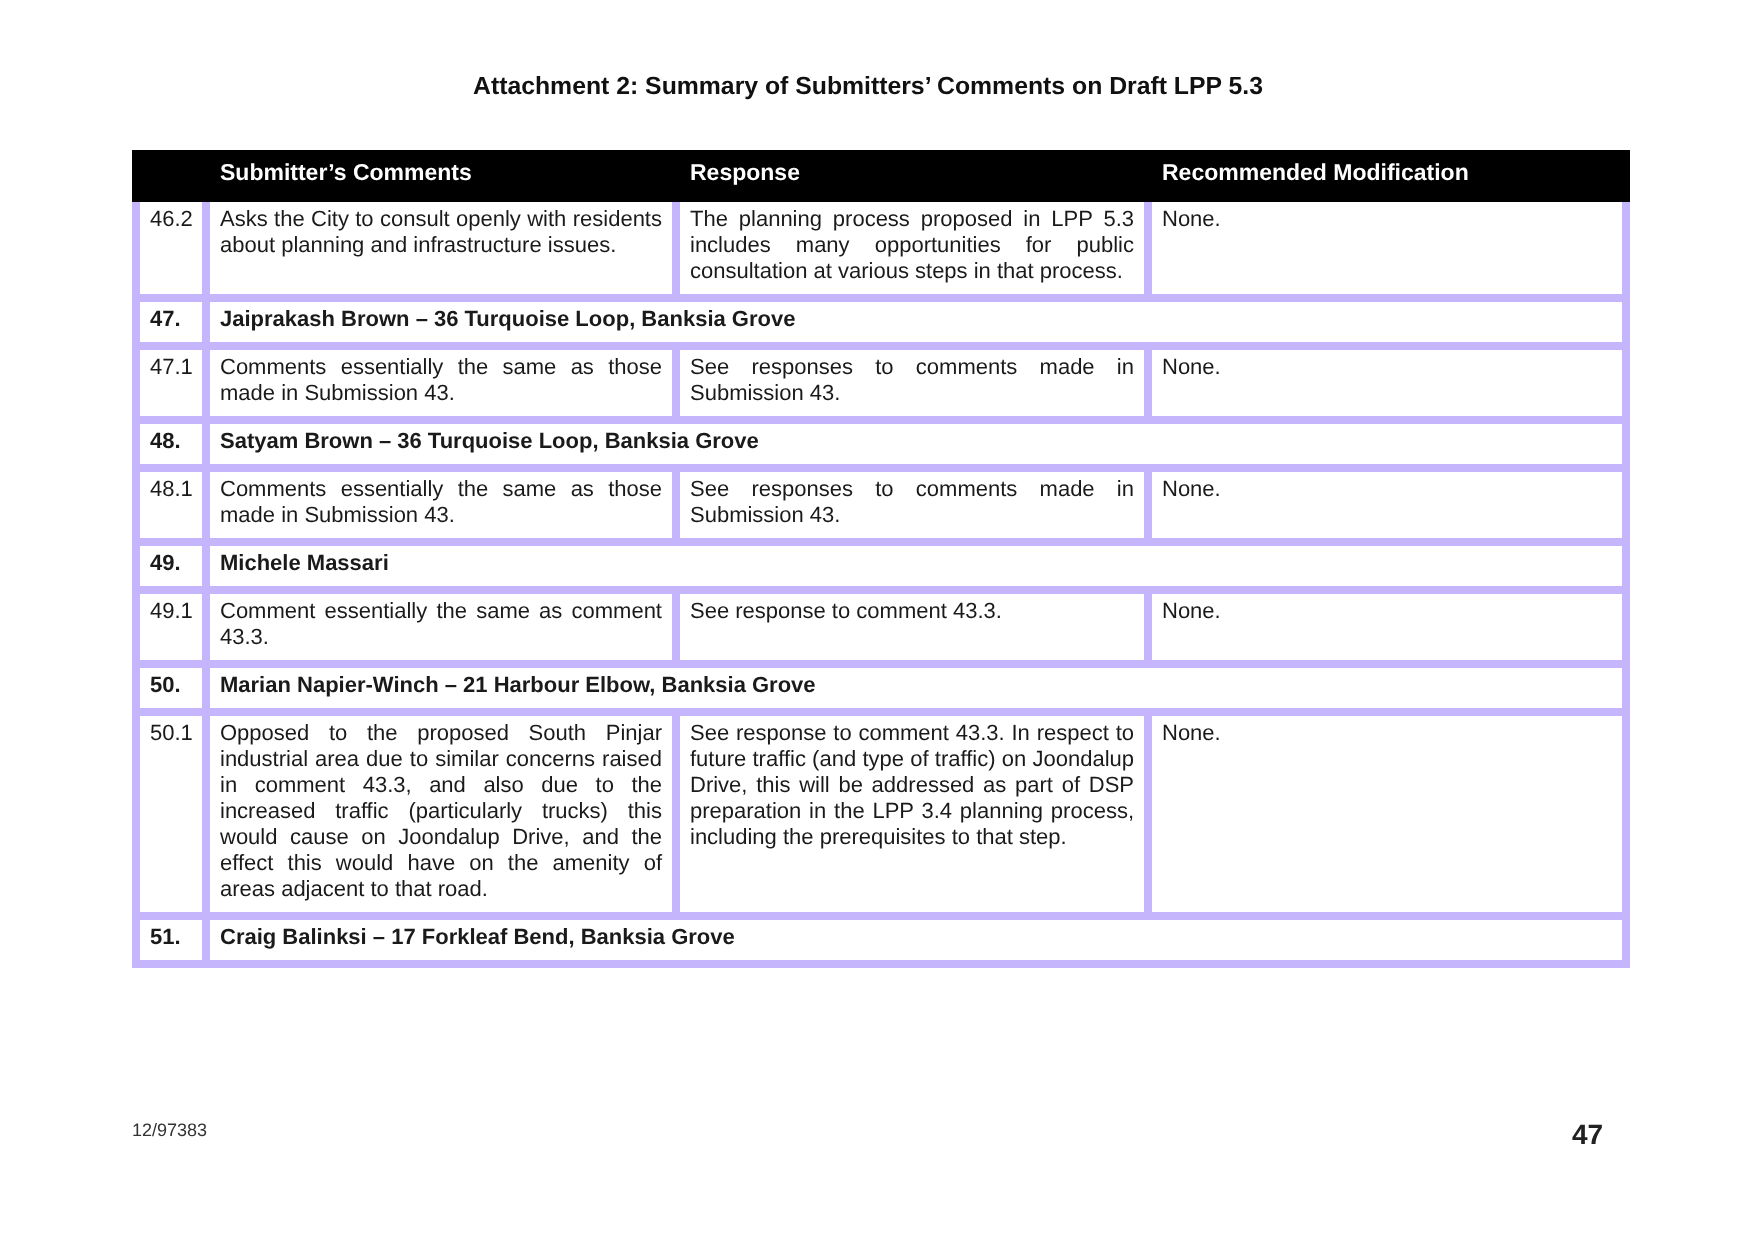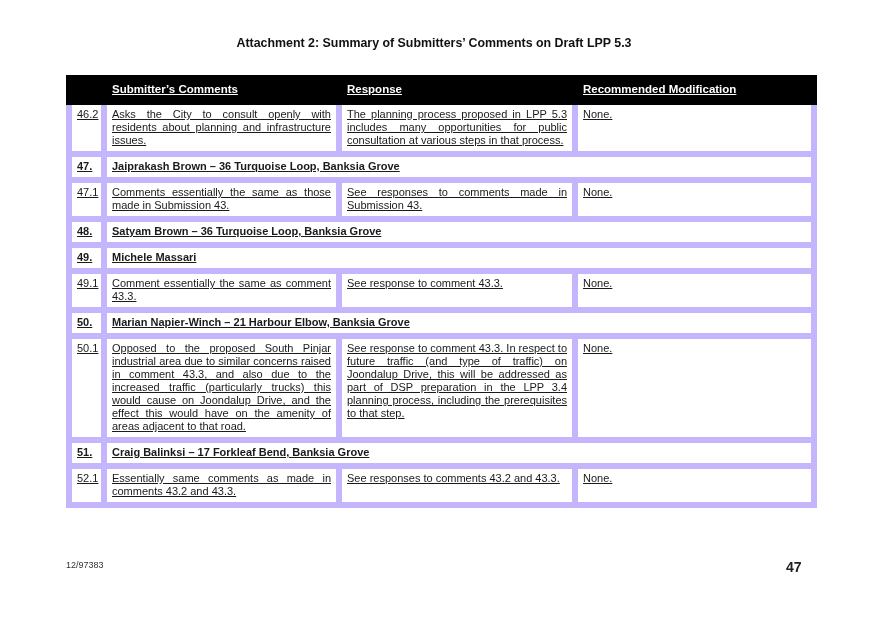--- a/index.html
+++ b/index.html
@@ -2,22 +2,22 @@
 <html><head>
 <meta charset="utf-8">
 <style>
   html, body { margin: 0; padding: 0; background: #ffffff; }
   body { width: 875px; height: 619px; position: relative; overflow: hidden;
          font-family: "Liberation Sans", sans-serif; color: #1a1a1a; }
   .doc-title { position: absolute; top: 36px; left: 0; width: 868px; text-align: center;
                font-size: 12.4px; font-weight: bold; color: #111; }
   table.sub { position: absolute; top: 75px; left: 66px; width: 745px;
               border-collapse: collapse; table-layout: fixed; font-size: 11px; line-height: 13px; }
-  table.sub td, table.sub th { border: 6px solid #c4b5fd; vertical-align: top;
-              padding: 3px 5px 4px 5px; text-decoration: underline; }
+  table.sub td, table.sub th { border: 4px solid #c4b5fd; vertical-align: top;
+              padding: 3px 5px 4px 5px; }
   table.sub thead th { background: #000; color: #fff; font-weight: bold; text-align: left;
               font-size: 11.5px; padding: 2px 5px 3px 5px; border-color: #000; }
   td.num { padding-left: 4px; }
   td.just { text-align: justify; text-align-last: left; }
   tr.group td { font-weight: bold; padding-top: 3px; padding-bottom: 4px; }
   col.c0 { width: 35px; } col.c1 { width: 235px; } col.c2 { width: 236px; } col.c3 { width: 239px; }
   .footer-ref { position: absolute; top: 560px; left: 66px; font-size: 9px; color: #333; }
   .footer-page { position: absolute; top: 559px; left: 786px; font-size: 14px; font-weight: bold; color: #222; }
 </style>
 </head>
@@ -54,20 +54,26 @@
       <tr>
         <td class="num">47.1</td>
         <td class="just">Comments essentially the same as those made in Submission 43.</td>
         <td class="just">See responses to comments made in Submission 43.</td>
         <td>None.</td>
       </tr>
       <tr class="group">
         <td class="num">48.</td>
         <td colspan="3">Satyam Brown – 36 Turquoise Loop, Banksia Grove</td>
       </tr>
+      <tr>
+        <td class="num">48.1</td>
+        <td class="just">Comments essentially the same as those made in Submission 43.</td>
+        <td class="just">See responses to comments made in Submission 43.</td>
+        <td>None.</td>
+      </tr>
       <tr class="group">
         <td class="num">49.</td>
         <td colspan="3">Michele Massari</td>
       </tr>
       <tr>
         <td class="num">49.1</td>
         <td class="just">Comment essentially the same as comment 43.3.</td>
         <td class="just">See response to comment 43.3.</td>
         <td>None.</td>
       </tr>
@@ -78,23 +84,17 @@
       <tr>
         <td class="num">50.1</td>
         <td class="just">Opposed to the proposed South Pinjar industrial area due to similar concerns raised in comment 43.3, and also due to the increased traffic (particularly trucks) this would cause on Joondalup Drive, and the effect this would have on the amenity of areas adjacent to that road.</td>
         <td class="just">See response to comment 43.3. In respect to future traffic (and type of traffic) on Joondalup Drive, this will be addressed as part of DSP preparation in the LPP 3.4 planning process, including the prerequisites to that step.</td>
         <td>None.</td>
       </tr>
       <tr class="group">
         <td class="num">51.</td>
         <td colspan="3">Craig Balinksi – 17 Forkleaf Bend, Banksia Grove</td>
       </tr>
-      <tr>
-        <td class="num">52.1</td>
-        <td class="just">Essentially same comments as made in comments 43.2 and 43.3.</td>
-        <td class="just">See responses to comments 43.2 and 43.3.</td>
-        <td>None.</td>
-      </tr>
     </tbody>
 </table>
 
 <div class="footer-ref">12/97383</div>
 <div class="footer-page">47</div>
 
 </body></html>

